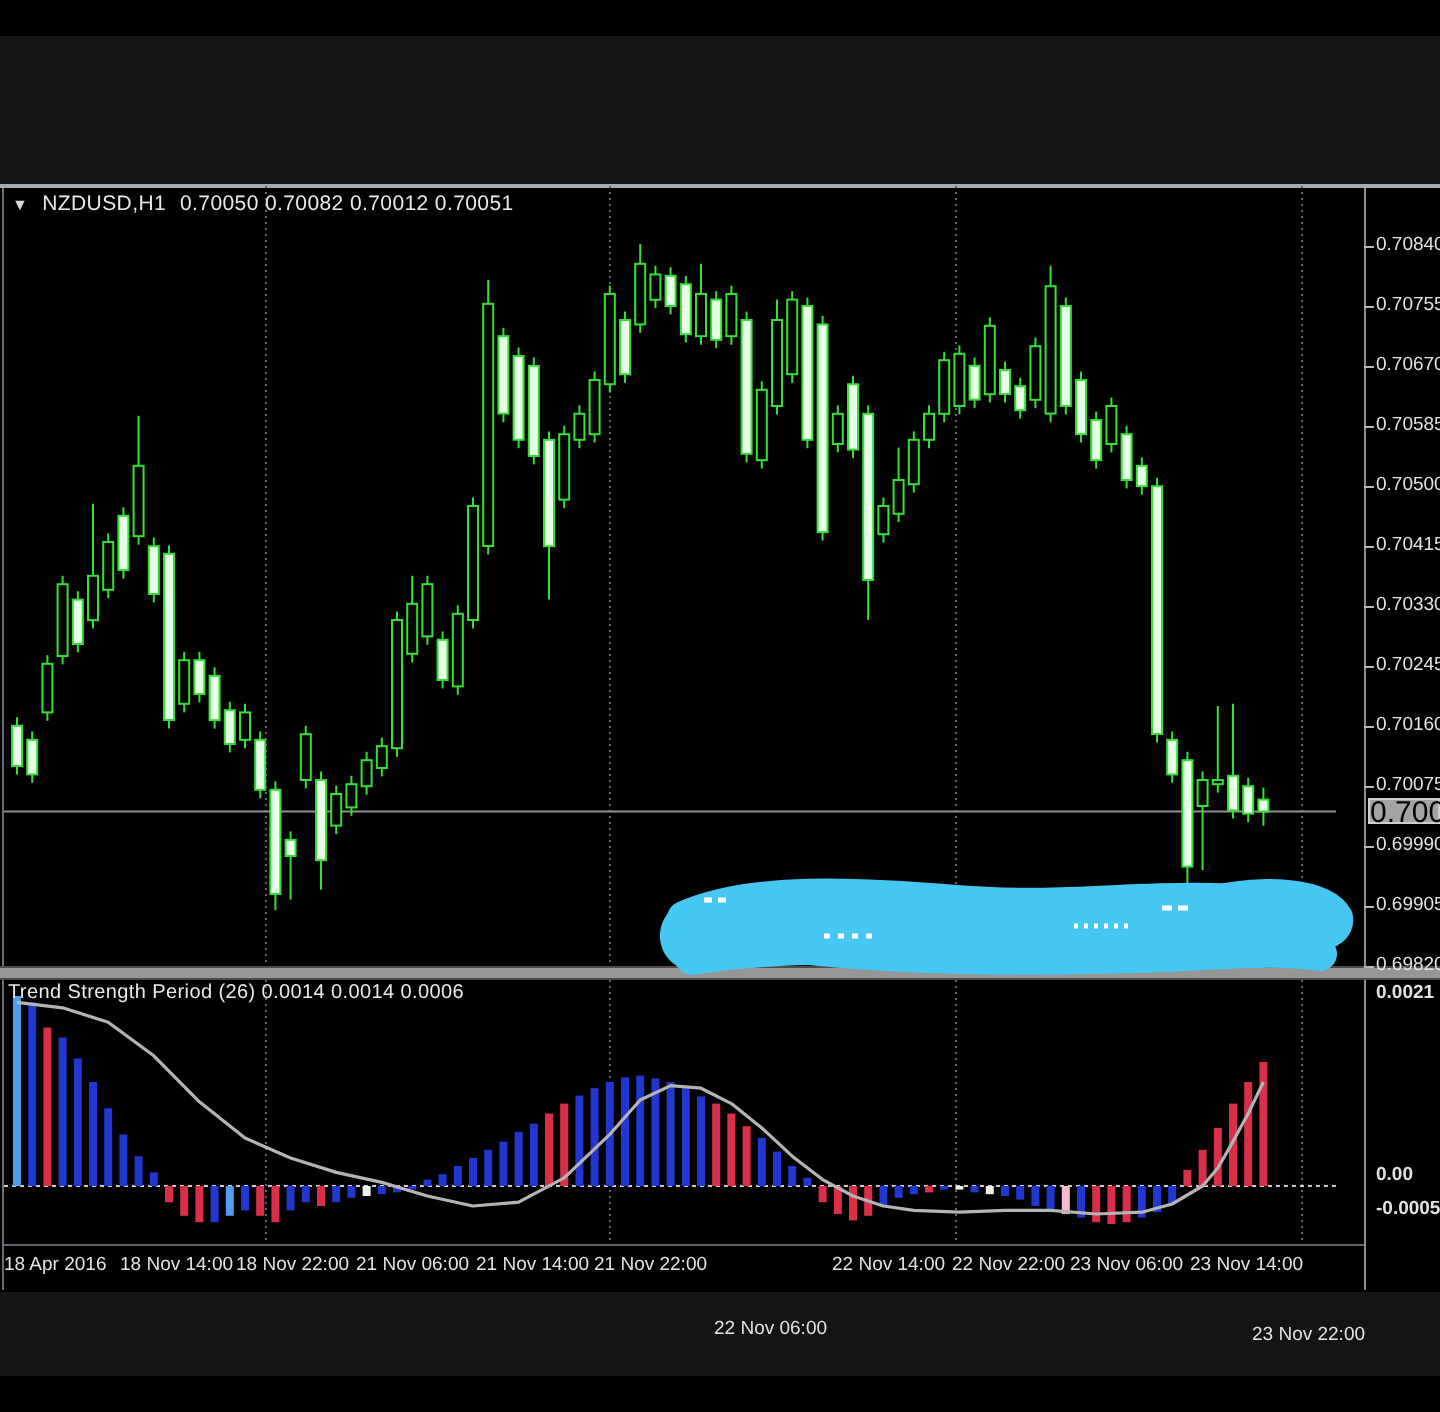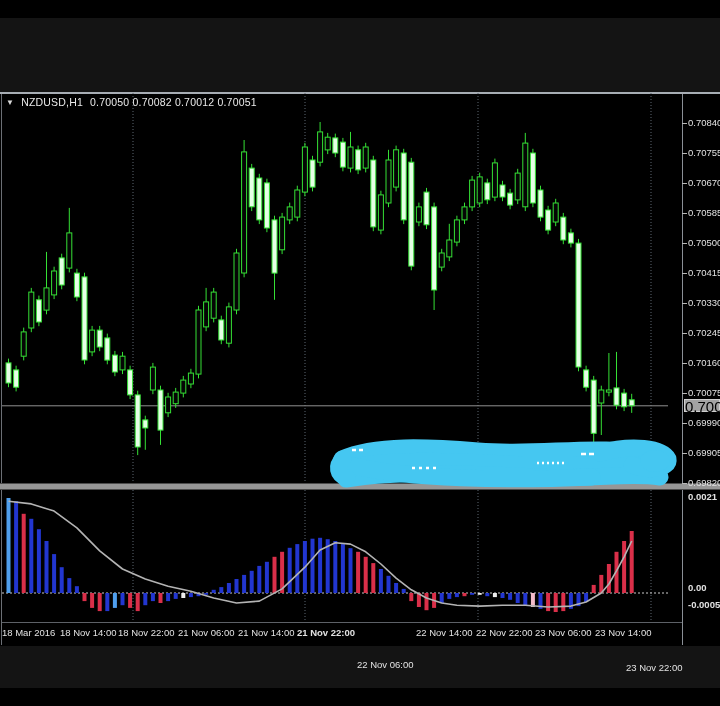--- a/index.html
+++ b/index.html
@@ -304,20 +304,21 @@
     </svg>
 
   <div id="ind-bottom-border"></div>
 
   <div id="chart-title">
     <span class="tri">▼</span>
     <span>NZDUSD,H1</span>
     <span>0.70050 0.70082 0.70012 0.70051</span>
   </div>
 
+  <div id="ind-title">Trend Strength Period (26) 0.0014 0.0014 0.0006</div>
 
   <div id="price-axis">
       <div class="ptick" style="top:123px;"></div>
       <div class="plabel" style="top:117px;">0.70840</div>
       <div class="ptick" style="top:153px;"></div>
       <div class="plabel" style="top:147px;">0.70755</div>
       <div class="ptick" style="top:183px;"></div>
       <div class="plabel" style="top:177px;">0.70670</div>
       <div class="ptick" style="top:213px;"></div>
       <div class="plabel" style="top:207px;">0.70585</div>
@@ -339,26 +340,26 @@
       <div class="plabel" style="top:447px;">0.69905</div>
       <div class="ptick" style="top:483px;"></div>
       <div class="plabel" style="top:477px;">0.69820</div>
     </div>
   <div id="ind-axis">
       <div class="plabel" style="top:491px;font-weight:bold;">0.0021</div>
       <div class="plabel" style="top:582px;font-weight:bold;text-align:center;">0.00</div>
       <div class="plabel" style="top:599px;font-weight:bold;">-0.0005</div>
     </div>
   <div id="time-axis">
-      <div class="tlabel" style="left:2px;">18 Mar 2016</div>
+      <div class="tlabel" style="left:2px;">18 Apr 2016</div>
       <div class="tlabel" style="left:60px;">18 Nov 14:00</div>
       <div class="tlabel" style="left:118px;">18 Nov 22:00</div>
       <div class="tlabel" style="left:178px;">21 Nov 06:00</div>
       <div class="tlabel" style="left:238px;">21 Nov 14:00</div>
-      <div class="tlabel" style="left:297px;font-weight:bold;">21 Nov 22:00</div>
+      <div class="tlabel" style="left:297px;">21 Nov 22:00</div>
       <div class="tlabel" style="left:357px;margin-top:32px;">22 Nov 06:00</div>
       <div class="tlabel" style="left:416px;">22 Nov 14:00</div>
       <div class="tlabel" style="left:476px;">22 Nov 22:00</div>
       <div class="tlabel" style="left:535px;">23 Nov 06:00</div>
       <div class="tlabel" style="left:595px;">23 Nov 14:00</div>
       <div class="tlabel" style="left:626px;margin-top:35px;">23 Nov 22:00</div>
     </div>
 
   <div id="price-box" style="top: 399px;">0.70051</div>
 

